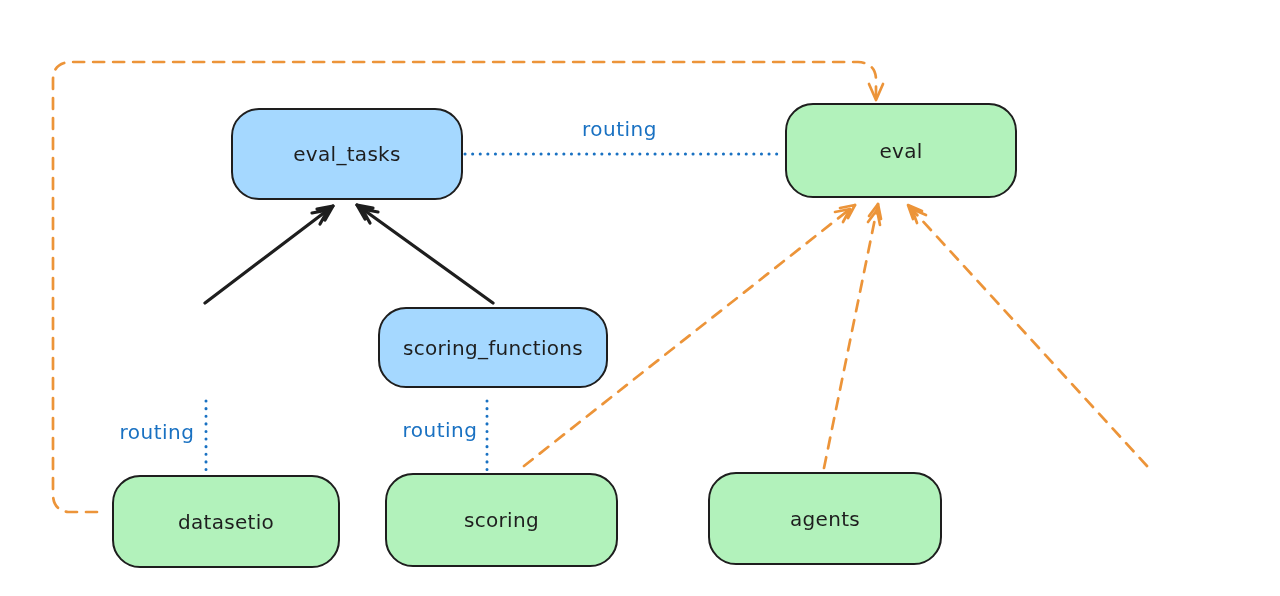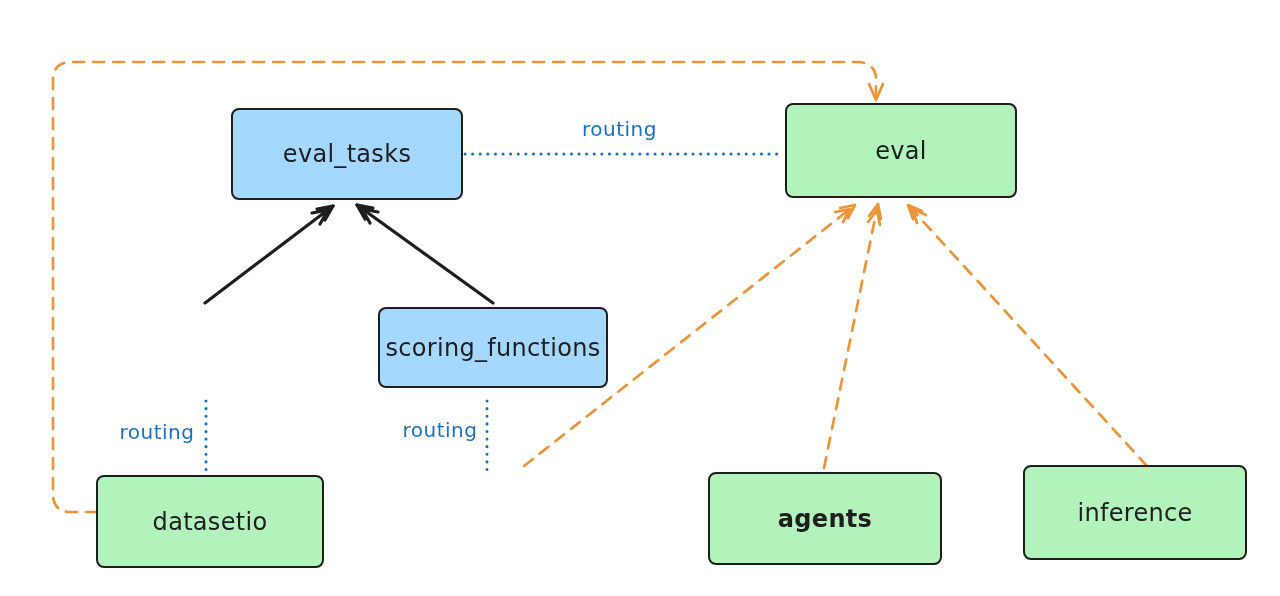--- a/index.html
+++ b/index.html
@@ -48,38 +48,38 @@
     fill: none;
     stroke: var(--blue-line, #1971c2);
     stroke-width: 3;
     stroke-dasharray: 0.1 7.5;
     stroke-linecap: round;
   }
   .node {
     position: absolute;
     box-sizing: border-box;
     border: 2.6px solid var(--ink, #1e1e1e);
-    border-radius: 8px;
+    border-radius: 28px;
     display: flex;
     align-items: center;
     justify-content: center;
-    font-size: 24px;
+    font-size: 20px;
     color: var(--ink, #1e1e1e);
     letter-spacing: 0.3px;
   }
   .node.blue  { background: var(--blue-fill, #a5d8ff); }
   .node.green { background: var(--green-fill, #b2f2bb); }
 
   .node-eval-tasks        { left: 231px;  top: 108px; width: 232px; height: 92px; }
   .node-eval              { left: 785px;  top: 103px; width: 232px; height: 95px; }
   .node-datasets          { left: 98px;   top: 305px; width: 229px; height: 93px; }
   .node-scoring-functions { left: 378px;  top: 307px; width: 230px; height: 81px; }
-  .node-datasetio         { left: 96px;   top: 475px; width: 228px; height: 93px; }
+  .node-datasetio         { left: 112px;   top: 475px; width: 228px; height: 93px; }
   .node-scoring           { left: 385px;  top: 473px; width: 233px; height: 94px; }
-  .node-agents            { left: 708px;  top: 472px; width: 234px; height: 93px; font-weight: bold; }
+  .node-agents            { left: 708px;  top: 472px; width: 234px; height: 93px; }
   .node-inference         { left: 1023px; top: 465px; width: 224px; height: 95px; }
 
   .routing-label {
     position: absolute;
     color: var(--blue-line, #1971c2);
     font-size: 20px;
     font-weight: normal;
     letter-spacing: 0.5px;
     text-align: center;
   }
@@ -122,24 +122,24 @@
   </div>
   <div class="node green node-eval">
     <span>eval</span>
   </div>
   <div class="node blue node-scoring-functions">
     <span>scoring_functions</span>
   </div>
   <div class="node green node-datasetio">
     <span>datasetio</span>
   </div>
+  <div class="node green node-scoring">
+    <span>scoring</span>
+  </div>
   <div class="node green node-agents">
     <span>agents</span>
-  </div>
-  <div class="node green node-inference">
-    <span>inference</span>
   </div>
 
   <div class="routing-label routing-label-top">routing</div>
   <div class="routing-label routing-label-datasets">routing</div>
   <div class="routing-label routing-label-scoring">routing</div>
 
 </div>
 
 </body></html>

